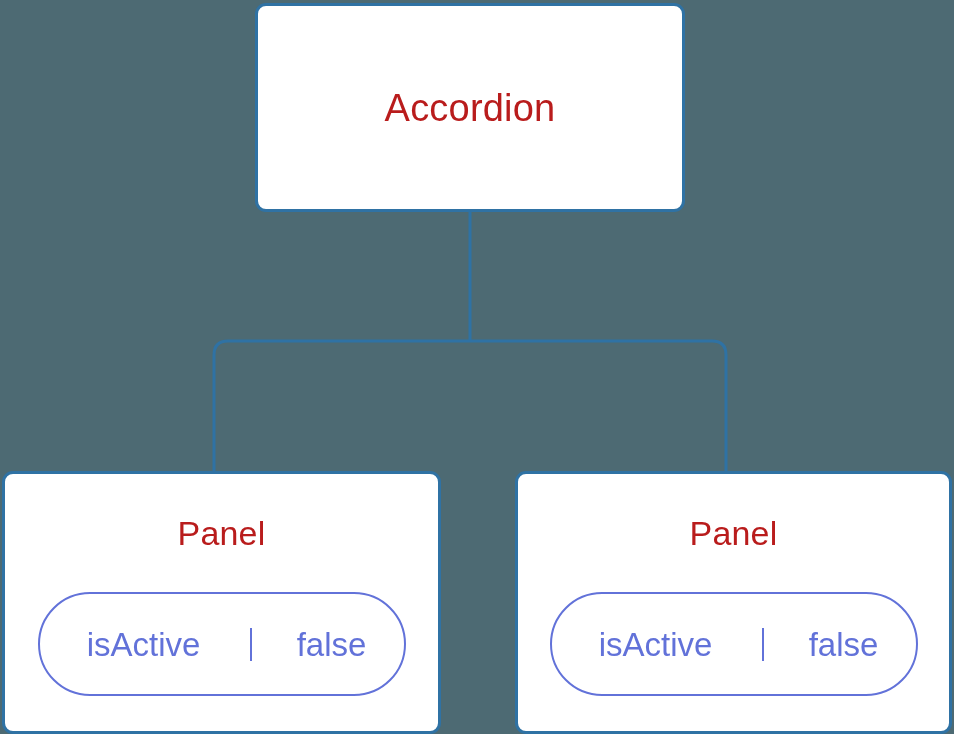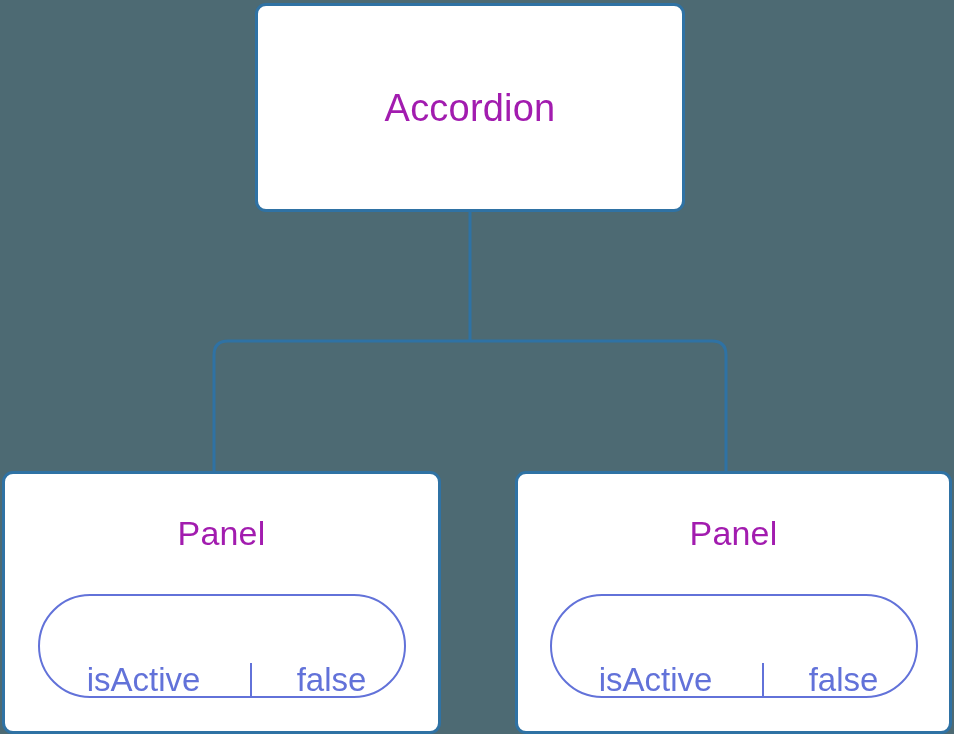--- a/index.html
+++ b/index.html
@@ -47,65 +47,64 @@
   
   #node-accordion {
     left: 255px;
     top: 3px;
     width: 430px;
     height: 209px;
     justify-content: center;
   }
 
   .node-title {
-    color: #a21caf;
+    color: #b91c1c;
     font-family: "Liberation Sans", sans-serif;
     font-weight: 400;
     letter-spacing: 0.2px;
     white-space: nowrap;
     user-select: none;
   }
 
   #node-accordion .node-title {
     font-size: 38px;
     line-height: 1;
   }
 
   
   .panel-node {
     top: 471px;
     height: 263px;
     padding-top: 42px;
-    gap: 24px;
   }
 
   #node-panel-0 {
     left: 2px;
     width: 439px;
   }
 
   #node-panel-1 {
     left: 515px;
     width: 437px;
   }
 
   .panel-node .node-title {
     font-size: 34px;
     line-height: 1;
   }
 
   
   .prop-pill {
-    margin-top: 20px;
+    margin-top: 42px;
     height: 104px;
     border: 2px solid #6272d9;
     border-radius: 52px;
     box-sizing: border-box;
     display: flex;
-    align-items: flex-end;
+    align-items: center;
     background: transparent;
     overflow: hidden;
   }
 
   #node-panel-0 .prop-pill { width: 368px; }
   #node-panel-1 .prop-pill { width: 368px; }
 
   .prop-key,
   .prop-value {
     display: flex;

